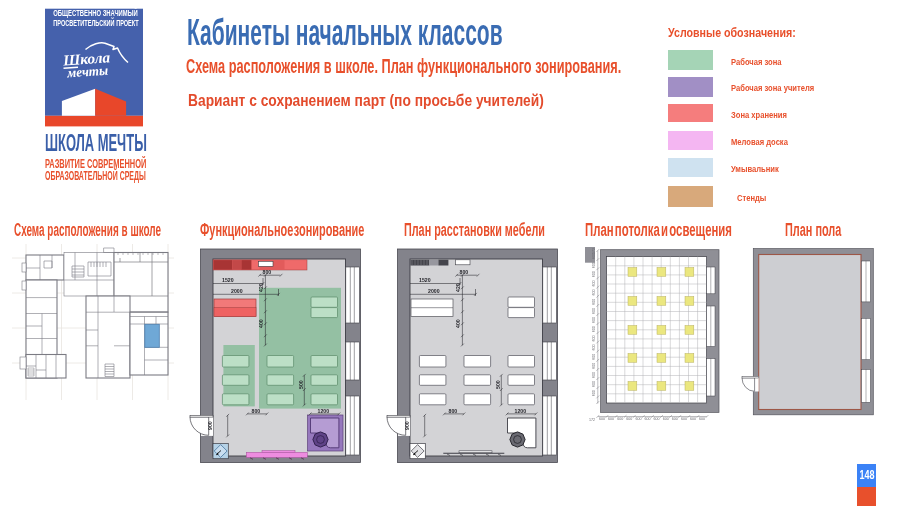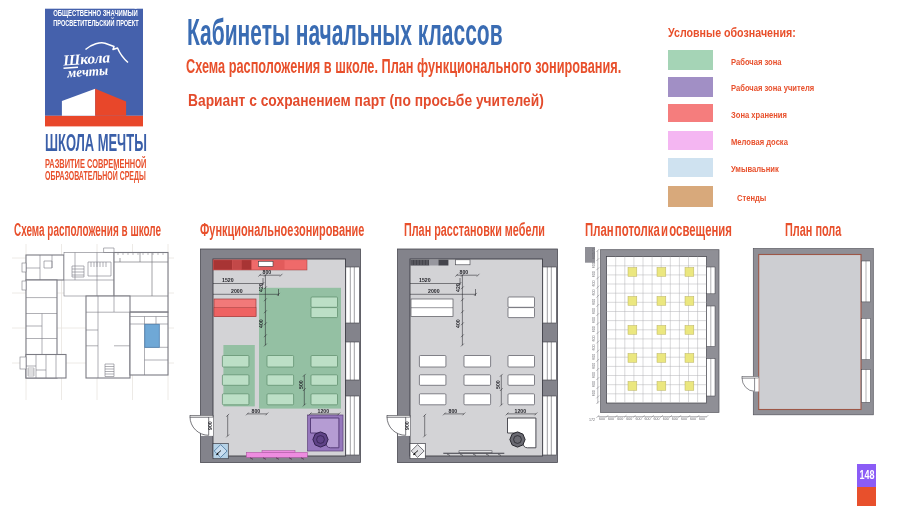--- a/index.html
+++ b/index.html
@@ -80,21 +80,21 @@
 <div class="abs" style="left:14px;top:219.5px;font-size:18px;line-height:1.2;color:#e8502c;font-weight:bold;transform:scaleX(.552);transform-origin:0 0;white-space:nowrap">Схема расположения в школе</div>
 
 <div class="abs" style="left:200px;top:219.5px;font-size:18px;line-height:1.2;color:#e8502c;font-weight:bold;word-spacing:-4px;transform:scaleX(.607);transform-origin:0 0;white-space:nowrap">Функциональное зонирование</div>
 
 <div class="abs" style="left:404px;top:219.5px;font-size:18px;line-height:1.2;color:#e8502c;font-weight:bold;transform:scaleX(.6);transform-origin:0 0;white-space:nowrap">План расстановки мебели</div>
 
 <div class="abs" style="left:585px;top:219.5px;font-size:18px;line-height:1.2;color:#e8502c;font-weight:bold;word-spacing:-3px;transform:scaleX(.632);transform-origin:0 0;white-space:nowrap">План потолка и освещения</div>
 
 <div class="abs" style="left:785px;top:219.5px;font-size:18px;line-height:1.2;color:#e8502c;font-weight:bold;transform:scaleX(.605);transform-origin:0 0;white-space:nowrap">План пола</div>
 
-<div class="abs" style="left:857px;top:464px;width:18.5px;height:22.5px;background:#8b5cf6;color:#fff;font-weight:bold;font-size:12px;text-align:center;line-height:22.5px"><span style="display:inline-block;transform:scaleX(.75)">148</span></div>
+<div class="abs" style="left:857px;top:464px;width:18.5px;height:22.5px;background:#3b82f6;color:#fff;font-weight:bold;font-size:12px;text-align:center;line-height:22.5px"><span style="display:inline-block;transform:scaleX(.75)">148</span></div>
 
 <div class="abs" style="left:857px;top:486.5px;width:18.5px;height:19.5px;background:#e8502c"></div>
 
 <svg class="abs" style="left:0;top:0" width="900" height="506" viewBox="0 0 900 506">
 
 <g stroke="#7b7b83" stroke-width="0.6" fill="none">
 
   <g stroke="#e8e4e0" stroke-width="0.8">
     <path d="M26 244V400 M61.5 244V400 M97 244V400 M132.5 244V400 M168 244V400"></path>
     <path d="M12 258H174 M12 293H174 M12 328H174 M12 363H174"></path>

